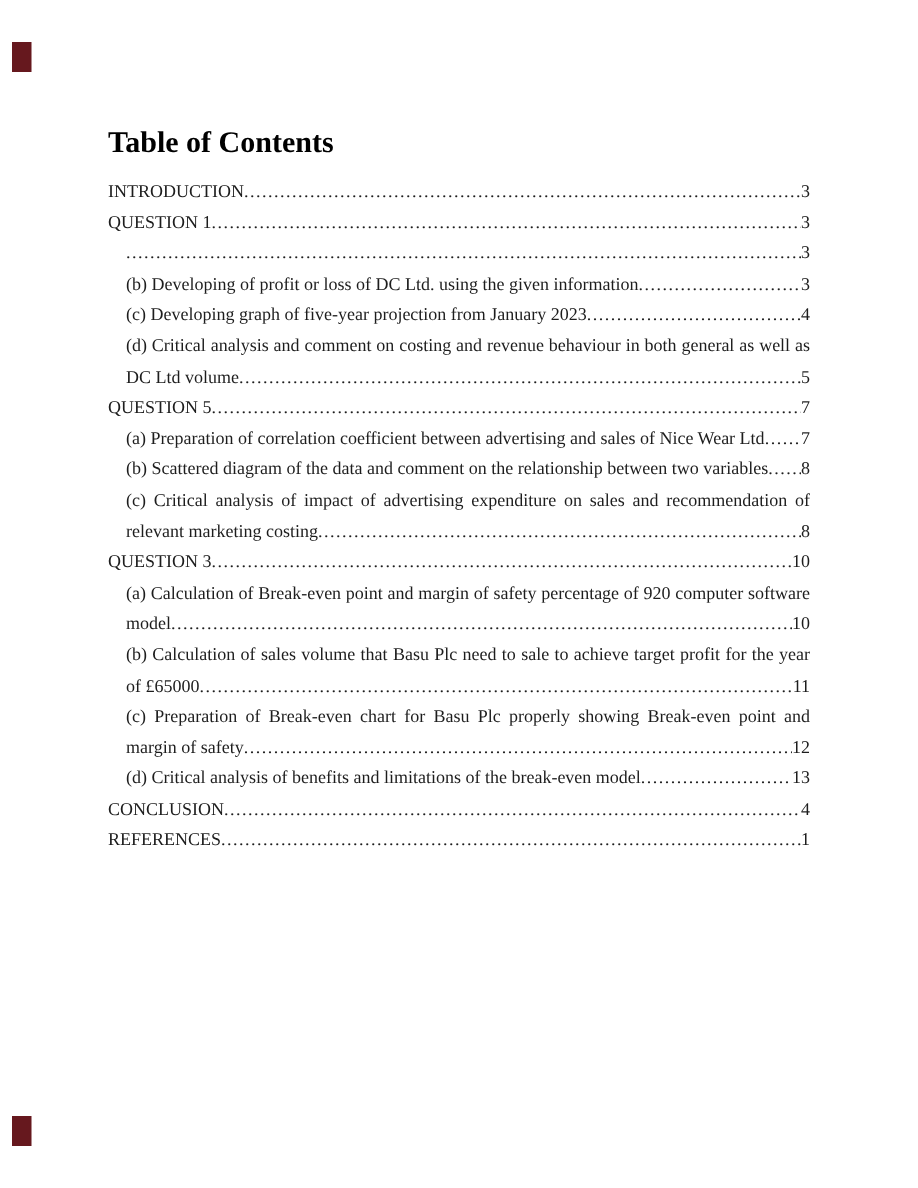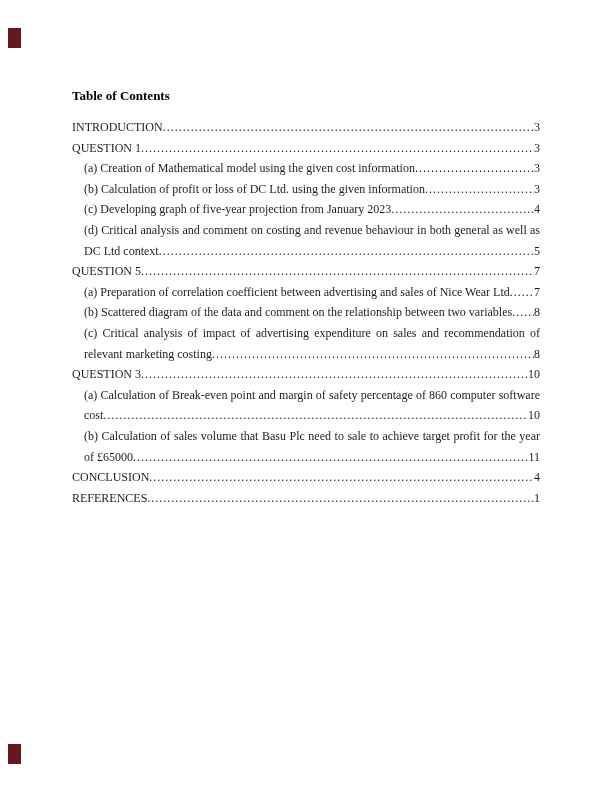--- a/index.html
+++ b/index.html
@@ -18,21 +18,21 @@
   }
   .corner-mark.top{left:8px;top:28px;}
   .corner-mark.bottom{left:8px;top:744px;}
   .content{
     position:absolute;
     left:72px;top:86px;
     width:468px;
   }
   .toc-title{
     margin:0 0 12px 0;
-    font-size:13px;
+    font-size:20px;
     line-height:19px;
     font-weight:bold;
     color:#000000;
   }
   .toc-list{
     font-size:12px;
     line-height:20.6px;
   }
   .toc-entry{margin:0;font-family:Liberation Serif, serif;}
   .toc-entry.lvl1{padding-left:12px;}
@@ -78,45 +78,44 @@
 
     <div class="lastline">
       <span class="txt">QUESTION 1</span>
       <span class="dots"></span>
       <span class="pg">3</span>
     </div>
   </div>
         <div class="toc-entry lvl1">
 
     <div class="lastline">
-      <span class="txt">(a) Creation of Mathematical model using the given cost information</span>
-      <span class="dots"></span>
-      <span class="pg">3</span>
-    </div>
-  </div>
-        <div class="toc-entry lvl1">
-
-    <div class="lastline">
-      <span class="txt">(b) Calculation of profit or loss of DC Ltd. using the given information</span>
+      <span class="dots"></span>
+      <span class="pg">3</span>
+    </div>
+  </div>
+        <div class="toc-entry lvl1">
+
+    <div class="lastline">
+      <span class="txt">(b) Developing of profit or loss of DC Ltd. using the given information</span>
       <span class="dots"></span>
       <span class="pg">3</span>
     </div>
   </div>
         <div class="toc-entry lvl1">
 
     <div class="lastline">
       <span class="txt">(c) Developing graph of five-year projection from January 2023</span>
       <span class="dots"></span>
       <span class="pg">4</span>
     </div>
   </div>
         <div class="toc-entry lvl1">
     <div class="wrapline">(d) Critical analysis and comment on costing and revenue behaviour in both general as well as</div>
     <div class="lastline">
-      <span class="txt">DC Ltd context</span>
+      <span class="txt">DC Ltd volume</span>
       <span class="dots"></span>
       <span class="pg">5</span>
     </div>
   </div>
         <div class="toc-entry">
 
     <div class="lastline">
       <span class="txt">QUESTION 5</span>
       <span class="dots"></span>
       <span class="pg">7</span>
@@ -148,35 +147,51 @@
   </div>
         <div class="toc-entry">
 
     <div class="lastline">
       <span class="txt">QUESTION 3</span>
       <span class="dots"></span>
       <span class="pg">10</span>
     </div>
   </div>
         <div class="toc-entry lvl1">
-    <div class="wrapline">(a) Calculation of Break-even point and margin of safety percentage of 860 computer software</div>
-    <div class="lastline">
-      <span class="txt">cost</span>
+    <div class="wrapline">(a) Calculation of Break-even point and margin of safety percentage of 920 computer software</div>
+    <div class="lastline">
+      <span class="txt">model</span>
       <span class="dots"></span>
       <span class="pg">10</span>
     </div>
   </div>
         <div class="toc-entry lvl1">
     <div class="wrapline">(b) Calculation of sales volume that Basu Plc need to sale to achieve target profit for the year</div>
     <div class="lastline">
       <span class="txt">of £65000</span>
       <span class="dots"></span>
       <span class="pg">11</span>
     </div>
   </div>
+        <div class="toc-entry lvl1">
+    <div class="wrapline">(c) Preparation of Break-even chart for Basu Plc properly showing Break-even point and</div>
+    <div class="lastline">
+      <span class="txt">margin of safety</span>
+      <span class="dots"></span>
+      <span class="pg">12</span>
+    </div>
+  </div>
+        <div class="toc-entry lvl1">
+
+    <div class="lastline">
+      <span class="txt">(d) Critical analysis of benefits and limitations of the break-even model</span>
+      <span class="dots"></span>
+      <span class="pg">13</span>
+    </div>
+  </div>
         <div class="toc-entry">
 
     <div class="lastline">
       <span class="txt">CONCLUSION</span>
       <span class="dots"></span>
       <span class="pg">4</span>
     </div>
   </div>
         <div class="toc-entry">
 

